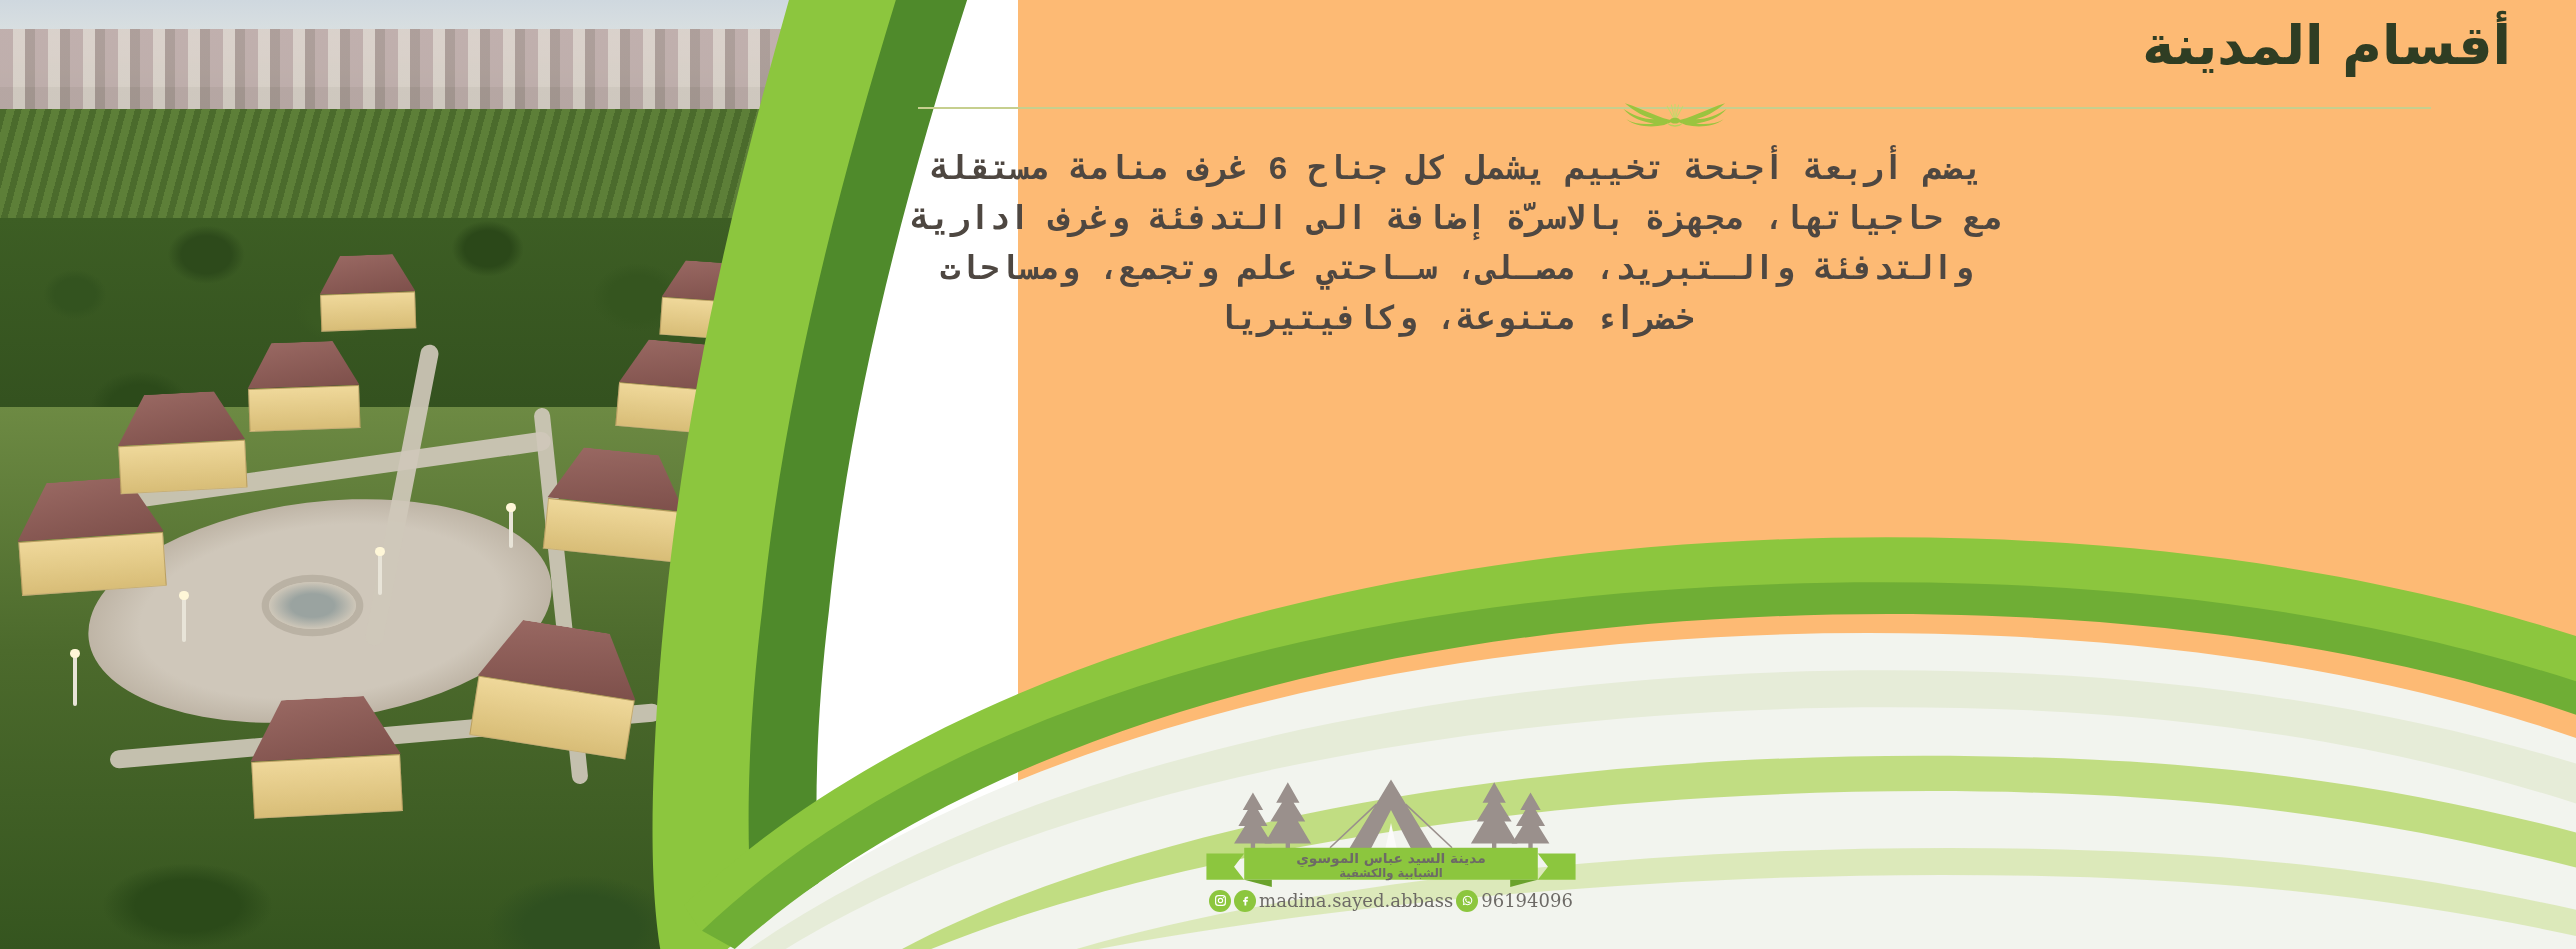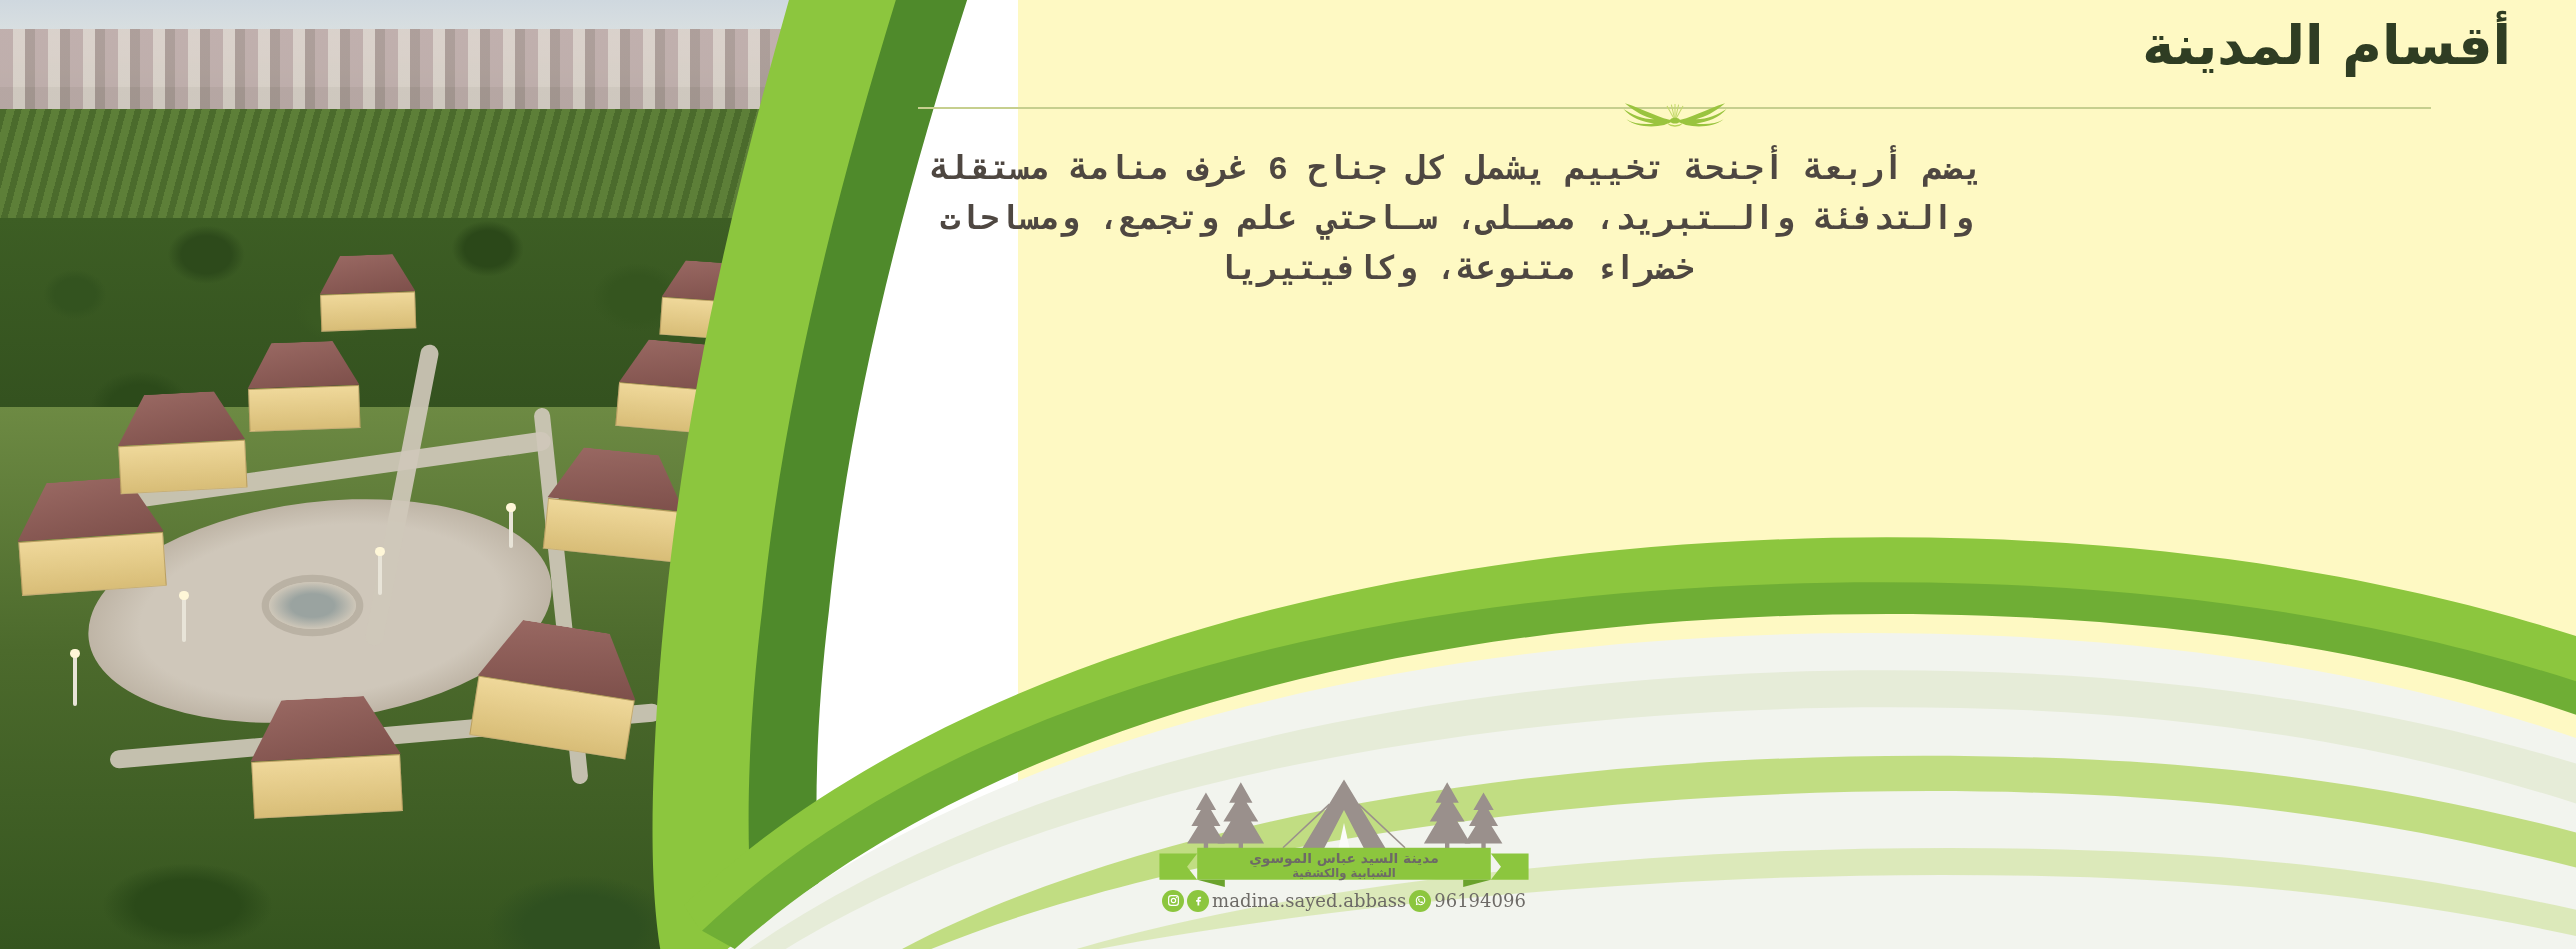--- a/index.html
+++ b/index.html
@@ -6,21 +6,21 @@
   html,body{margin:0;padding:0;background:#ffffff;}
   body{
     font-family:"DejaVu Sans","Liberation Sans",sans-serif;
     -webkit-font-smoothing:antialiased;
   }
   #banner{
     position:relative;
     width:2576px;
     height:949px;
     overflow:hidden;
-    background:#fef9c3;
+    background:#fdba74;
   }
 
   
   .photo-panel{
     position:absolute;
     left:0; top:0;
     width:938px; height:949px;
     overflow:hidden;
   }
   .photo-clip{
@@ -170,21 +170,21 @@
     margin-right:auto;margin-left:0;
     text-align:justify;
     text-align-last:center;
     direction:rtl;
   }
   .body-text .ln{display:block;font-family:Liberation Mono, monospace;}
 
   
   .logo-block{
     position:absolute;
-    left:1155px; top:778px;
+    left:1202px; top:778px;
     width:378px; height:167px;
     text-align:left;
   }
   .logo-art{position:relative;width:378px;height:109px;margin:0 auto;}
   .logo-contact{
     margin-top:2.9px;
     display:flex;align-items:center;justify-content:center;gap:3px;
     font-family:"DejaVu Serif","Liberation Serif",serif;
     font-size:18px;color:#6d6a66;white-space:nowrap;
     direction:ltr;
@@ -291,20 +291,21 @@
             <path d="M115,46 L126,26"></path>
         </g>
         <path d="M104,47 C104,54 126,54 126,47 C126,57 104,57 104,47 Z" fill="#b6d257"></path>
         <ellipse cx="115" cy="46" rx="7" ry="4" fill="#9ac43f"></ellipse>
       </svg>
     </div>
 
 
     <div class="body-text">
       <span class="ln">يضم أربعة أجنحة تخييم يشمل كل جناح 6 غرف منامة مستقلة</span>
+      <span class="ln">مع حاجياتها، مجهزة بالاسرّة إضافة الى التدفئة وغرف ادارية</span>
       <span class="ln">والتدفئة والـتبريد، مصـلى، سـاحتي علم وتجمع، ومساحات</span>
       <span class="ln">خضراء متنوعة، وكافيتيريا</span>
     </div>
   </div>
 
   <svg class="swoosh" viewBox="0 0 3541 760" preserveAspectRatio="none">
     <path d="M1000,760 C1400,430 2100,300 2750,330 C3080,345 3340,400 3541,470 L3541,760 Z" fill="#f2f4ee"></path>
     <path d="M1030,760 C1450,470 2150,350 2800,382 C3090,396 3340,445 3541,505 L3541,560 C3330,492 3080,445 2790,432 C2160,404 1480,515 1080,760 Z" fill="#e6ecd8"></path>
     <path d="M980,760 C1360,400 2050,250 2720,272 C3050,283 3330,340 3541,410 L3541,330 C3330,262 3050,206 2710,196 C2030,176 1330,330 940,700 Z" fill="#8cc63e"></path>
     <path d="M1010,760 C1390,420 2060,280 2730,302 C3060,313 3340,368 3541,438 L3541,392 C3330,324 3055,268 2718,258 C2042,238 1350,368 965,735 Z" fill="#6fae35"></path>

